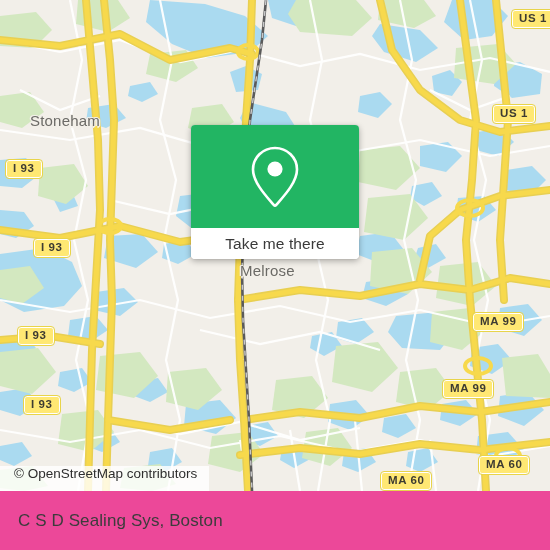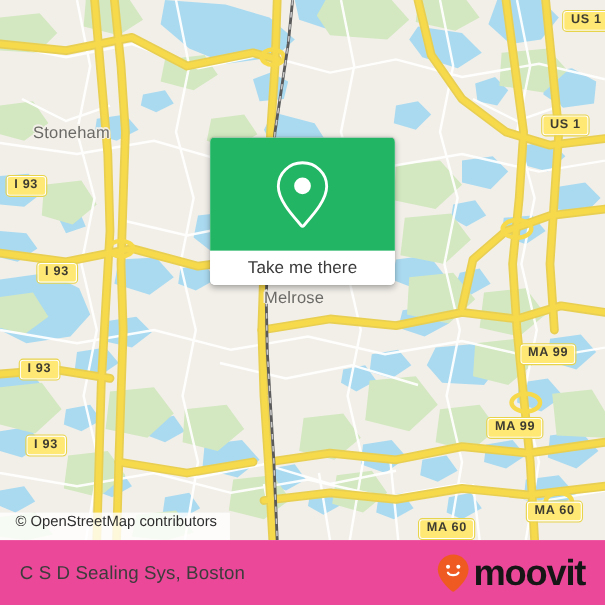--- a/index.html
+++ b/index.html
@@ -325,24 +325,15 @@
       </div>
     </div>
 
     <div id="attribution">
       <span>© OpenStreetMap contributors</span>
     </div>
   </div>
 
   <div id="bottom-bar">
     <span id="place-title">C S D Sealing Sys, Boston</span>
-    <div id="brand">
-      <svg width="30" height="36" viewBox="0 0 30 36">
-        <path d="M15 1 C7.3 1 1 7.1 1 14.6 C1 23.1 10 31.6 13.9 34.6 C14.55 35.1 15.45 35.1 16.1 34.6 C20 31.6 29 23.1 29 14.6 C29 7.1 22.7 1 15 1 Z" fill="#ef5922"></path>
-        <circle cx="10.3" cy="12.2" r="1.85" fill="#ffffff"></circle>
-        <circle cx="19.7" cy="12.2" r="1.85" fill="#ffffff"></circle>
-        <path d="M10.2 17.6 C11.8 20.6 18.2 20.6 19.8 17.6" fill="none" stroke="#ffffff" stroke-width="2" stroke-linecap="round"></path>
-      </svg>
-      <span id="brand-word">moovit</span>
-    </div>
   </div>
 
 </div>
 
 </body></html>

